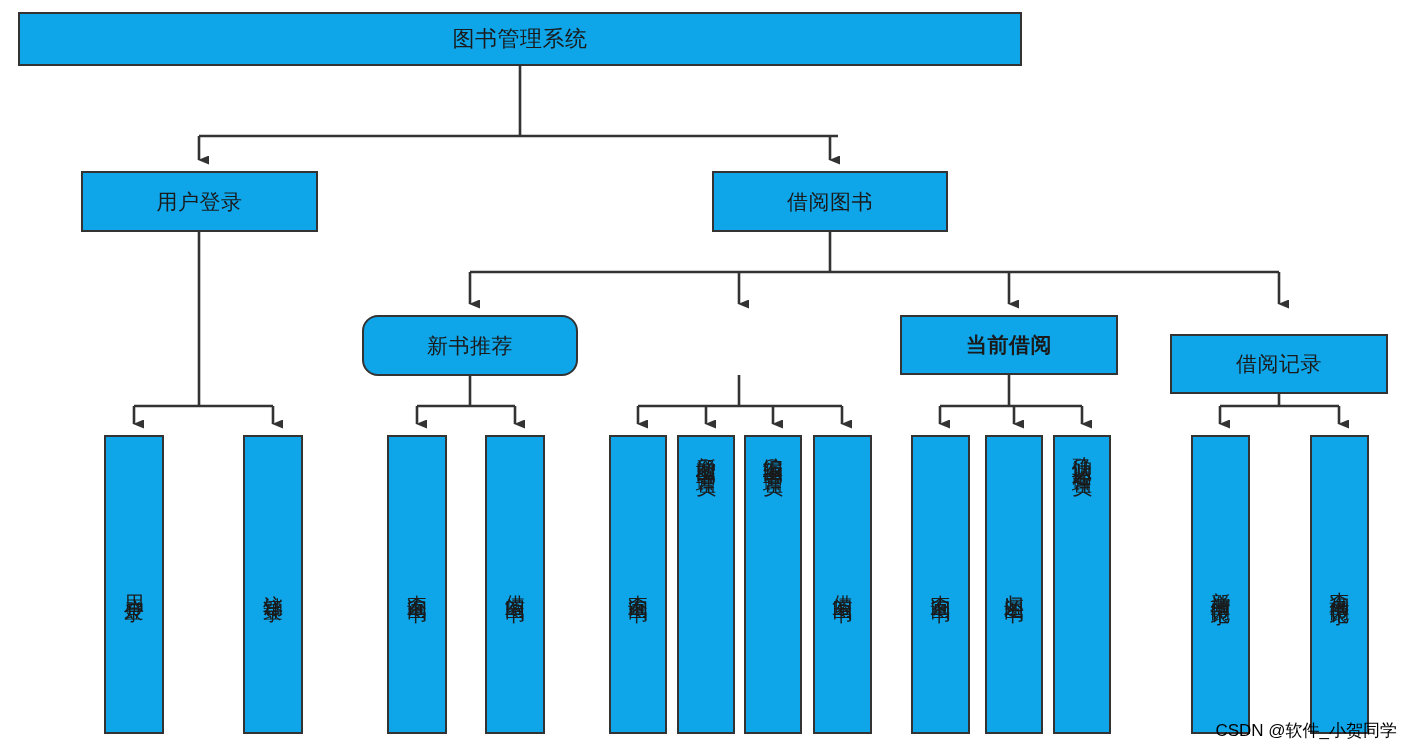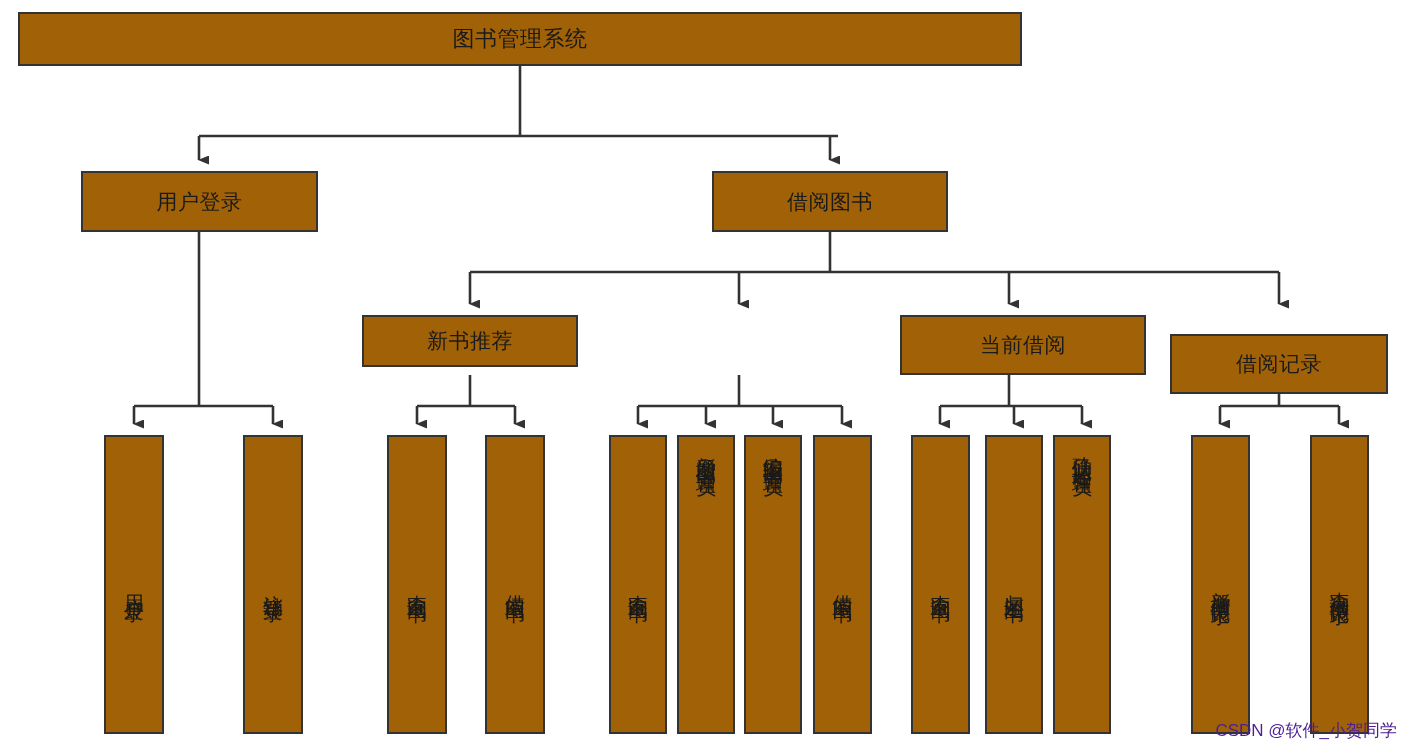--- a/index.html
+++ b/index.html
@@ -23,21 +23,21 @@
     position: absolute;
     left: 0;
     top: 0;
     width: 1405px;
     height: 747px;
     pointer-events: none;
   }
   .node {
     position: absolute;
     box-sizing: border-box;
-    background: #a16207;
+    background: #0ea5e9;
     border: 2px solid #333333;
     display: flex;
     align-items: center;
     justify-content: center;
     text-align: right;
   }
   .node.h {
     
     font-size: 21px;
     letter-spacing: 0.5px;
@@ -63,21 +63,21 @@
   }
   .node.v.center-text {
     align-items: center;
     padding-top: 0;
   }
   #watermark {
     position: absolute;
     right: 8px;
     bottom: 5px;
     font-size: 17px;
-    color: #4c1d95;
+    color: #000000;
     white-space: nowrap;
     user-select: none;
   }
 </style>
 </head>
 <body>
 
 <div id="diagram-root">
 
   <svg id="edges-layer" viewBox="0 0 1405 747" width="1405" height="747" xmlns="http://www.w3.org/2000/svg">
@@ -134,24 +134,24 @@
     <span>图书管理系统</span>
   </div>
 
   <div class="node h" style="left:81px; top:171px; width:237px; height:61px;">
     <span>用户登录</span>
   </div>
   <div class="node h" style="left:712px; top:171px; width:236px; height:61px;">
     <span>借阅图书</span>
   </div>
 
-  <div class="node h" style="left:362px; top:315px; width:216px; height:52px;">
+  <div class="node h" style="left:362px; top:315px; width:216px; height:61px;border-radius:16px;">
     <span>新书推荐</span>
   </div>
-  <div class="node h" style="left:900px; top:315px; width:246px; height:60px;">
+  <div class="node h" style="left:900px; top:315px; width:218px; height:60px;font-weight:bold;">
     <span>当前借阅</span>
   </div>
   <div class="node h" style="left:1170px; top:315px; width:218px; height:60px;margin-top:19px;">
     <span>借阅记录</span>
   </div>
 
   <div class="node v center-text" style="left:104px; top:435px; width:60px; height:299px;">
     <span class="vtext">用户登录</span>
   </div>
   <div class="node v center-text" style="left:243px; top:435px; width:60px; height:299px;">

